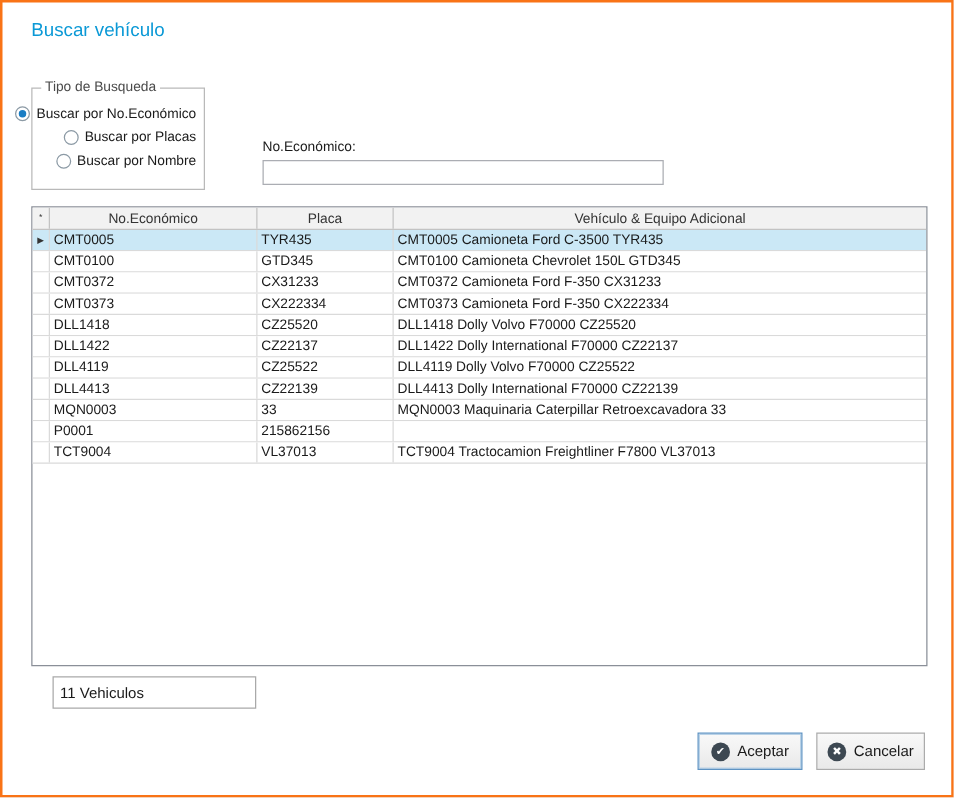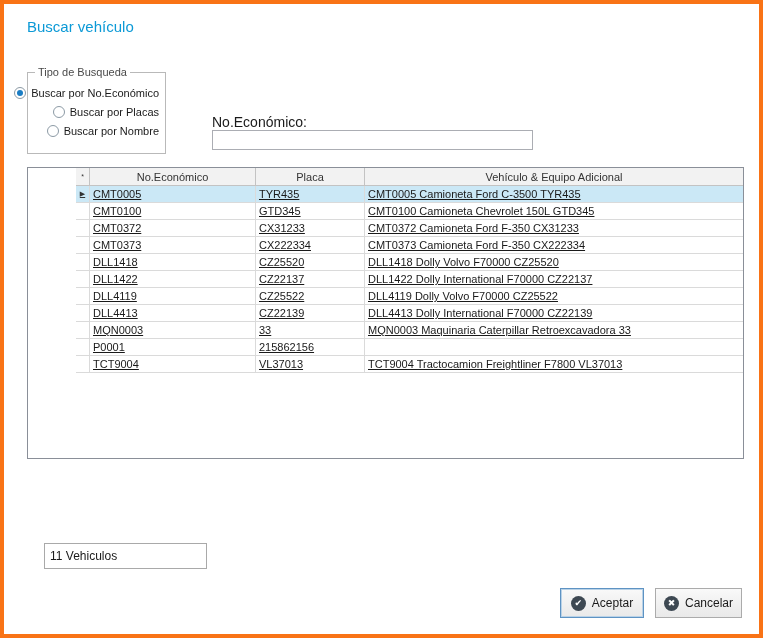--- a/index.html
+++ b/index.html
@@ -3,21 +3,21 @@
 <meta charset="utf-8">
 <style>
   * { box-sizing: border-box; margin: 0; padding: 0; }
   html, body { background: #e9e9e9; }
   body { font-family: "Liberation Sans", sans-serif; }
 
   .window {
     position: relative;
     width: 763px; height: 638px;
     background: #ffffff;
-    border: 4px solid #f97316;
+    border: 2px solid #f97316;
     overflow: hidden;
   }
 
   .page-title {
     position: absolute; left: 23px; top: 14px;
     font-size: 15px; color: #0b99d6;
   }
 
   
   .groupbox {
@@ -43,57 +43,57 @@
   .radio-dot.checked::after {
     content: ""; position: absolute; left: 2px; top: 2px;
     width: 6px; height: 6px; border-radius: 50%;
     background: #1a7dc4;
   }
   .radio-label { font-size: 11px; color: #1a1a1a; margin-left: 5px; white-space: nowrap; }
 
   
   .field-label {
     position: absolute; left: 208px; top: 110px;
-    font-size: 14px; color: #1a1a1a;
+    font-size: 11px; color: #1a1a1a;
   }
   .field-input {
     position: absolute; left: 208px; top: 126px;
     width: 321px; height: 20px;
     border: 1px solid #abadb3; background: #ffffff;
     font-family: "Liberation Sans", sans-serif;
     font-size: 12px; padding: 0 4px; outline: none;
   }
 
   
   .grid {
     position: absolute; left: 23px; top: 163px;
-    width: 717px; height: 292px;
+    width: 717px; height: 368px;
     border: 1px solid #8a8f98; background: #ffffff;
     overflow: hidden;
-    font-size: 11px; color: #1a1a1a; padding-left: 48px;
+    font-size: 11px; color: #1a1a1a;
   }
   .grid-header {
     display: flex; height: 18px;
     background: #f2f2f2; border-bottom: 1px solid #c3c3c3;
   }
   .grid-header .cell {
     display: flex; align-items: center; justify-content: center;
     border-right: 1px solid #c3c3c3;
     color: #333333; overflow: hidden; white-space: nowrap;
   }
   .grid-row {
     display: flex; height: 17px;
     border-bottom: 1px solid #dadada;
     background: #ffffff;
   }
   .grid-row .cell {
     display: flex; align-items: center;
     padding: 0 3px;
     border-right: 1px solid #dadada;
-    overflow: hidden; white-space: nowrap; text-decoration: underline;
+    overflow: hidden; white-space: nowrap;
   }
   .grid-row.selected { background: #cbe8f6; }
   .cell.selector { width: 14px; flex: 0 0 auto; justify-content: center; padding: 0; font-size: 7px; color: #333; }
   .cell.c0 { width: 166px; flex: 0 0 auto; }
   .cell.c1 { width: 109px; flex: 0 0 auto; }
   .cell.c2 { flex: 1 1 auto; border-right: none; }
 
   
   .count-box {
     position: absolute; left: 40px; top: 539px;

